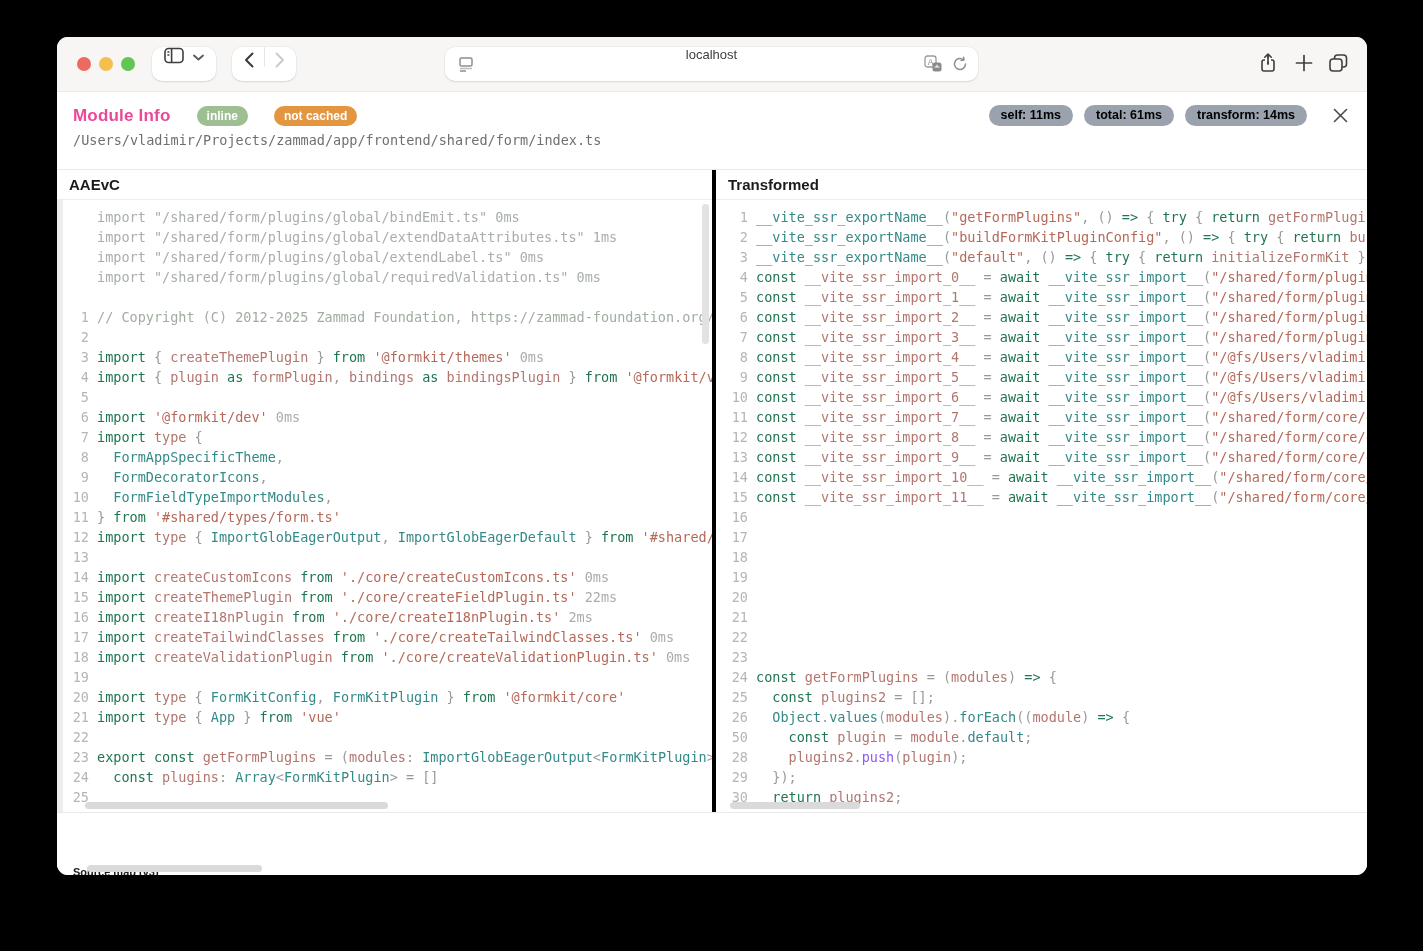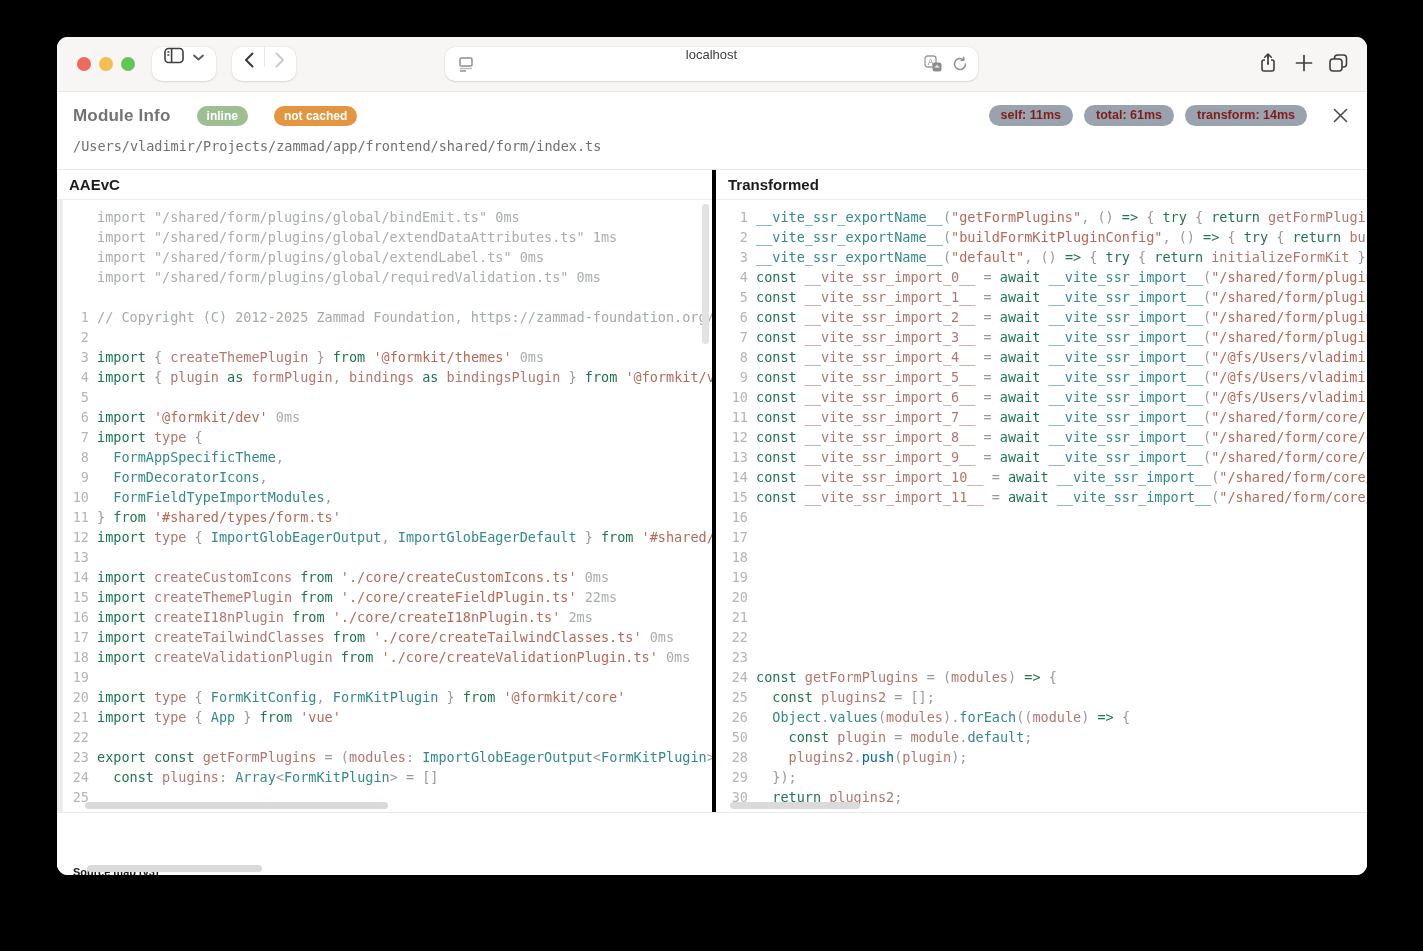--- a/index.html
+++ b/index.html
@@ -16,49 +16,49 @@
         display:flex;align-items:flex-start;justify-content:center;}
   .addr{justify-content:center;color:#3d3d3d;font-size:13px;}
   .addr-left{position:absolute;left:12px;top:8px;}
   .addr-right{position:absolute;right:10px;top:8px;display:flex;gap:10px;align-items:center;}
   .tb-btn{position:absolute;top:13px;width:30px;height:28px;display:flex;align-items:center;justify-content:center;background:none;border:none;padding:0;}
   .nav-divider{width:1px;height:20px;background:#e8e7e6;}
 
   
   .module-header{position:relative;height:77px;padding:13px 16px 0;box-sizing:border-box;background:#fff;}
   .mh-row{display:flex;align-items:center;}
-  .mh-title{font-size:17px;font-weight:700;color:#737373;letter-spacing:.2px;}
+  .mh-title{font-size:17px;font-weight:700;color:#ec4899;letter-spacing:.2px;}
   .badge{height:20px;line-height:20px;padding:0 10px;border-radius:10px;color:#fff;
          font-size:12px;font-weight:700;margin-left:26px;}
   .badge-green{background:#9dbf92;}
   .badge-orange{background:#e3953f;}
   .mh-right{margin-left:auto;display:flex;gap:11px;align-items:center;margin-right:44px;}
   .tpill{height:21px;line-height:21px;padding:0 12px;border-radius:11px;background:#9aa2ae;
-         color:#7f1d1d;font-size:12.5px;font-weight:700;}
+         color:#000000;font-size:12.5px;font-weight:700;}
   .close-btn{position:absolute;right:14px;top:12px;width:26px;height:26px;background:none;border:none;
              display:flex;align-items:center;justify-content:center;padding:0;}
-  .mh-path{margin-top:12px;font-family:"DejaVu Sans Mono",monospace;font-size:13.5px;color:#707070;}
+  .mh-path{margin-top:6px;font-family:"DejaVu Sans Mono",monospace;font-size:13.5px;color:#707070;}
 
   
   .panes{display:flex;height:643px;border-top:1px solid #e9e9e9;box-sizing:border-box;position:relative;background:#fff;}
   .pane{width:50%;display:flex;flex-direction:column;box-sizing:border-box;position:relative;}
   .pane-transformed{border-left:4px solid #000000;}
   .pane-header{height:30px;box-sizing:border-box;padding:6px 12px 0;font-size:15px;font-weight:700;
                color:#1b1b1b;border-bottom:1px solid #ededed;}
   .code-area{position:relative;flex:1;overflow:hidden;}
   .code-scroll{padding-top:7px;font-family:"DejaVu Sans Mono",monospace;font-size:13.5px;color:#393a34;}
   .code-line{display:flex;height:20px;line-height:20px;white-space:pre;}
   .ln{flex:none;width:32px;text-align:right;padding-right:8px;color:#b3b7b3;}
   .lc{white-space:pre;}
   .prelude{margin-bottom:20px;}
   .prelude .lc{color:#9e9e9e;}
   .left-gutter{position:absolute;left:0;top:0;width:6px;height:100%;background:#ededed;}
 
   .tk-k{color:#1e754f}.tk-v{color:#b3766f}.tk-s{color:#b56959}.tk-t{color:#348a88}
-  .tk-p{color:#999999}.tk-c{color:#a0ada0}.tk-d{color:#a8aeab}.tk-f{color:#0369a1}
+  .tk-p{color:#999999}.tk-c{color:#a0ada0}.tk-d{color:#a8aeab}.tk-f{color:#8b5cf6}
 
   .vsb{position:absolute;right:3px;top:4px;width:7px;height:140px;border-radius:4px;background:#e2e2e2;}
   .hsb{position:absolute;height:7px;border-radius:4px;background:#dadada;bottom:3px;}
   .hsb-source{left:28px;width:303px;}
   .hsb-transformed{left:14px;width:130px;}
 
   
   .sourcemap{position:relative;height:64px;border-top:1px solid #e9e9e9;box-sizing:border-box;background:#fff;}
   .sm-header{height:28px;box-sizing:border-box;padding:5px 16px 0;font-size:11px;font-weight:700;color:#1b1b1b;
              border-bottom:1px solid #ededed;margin-top:48px;}

